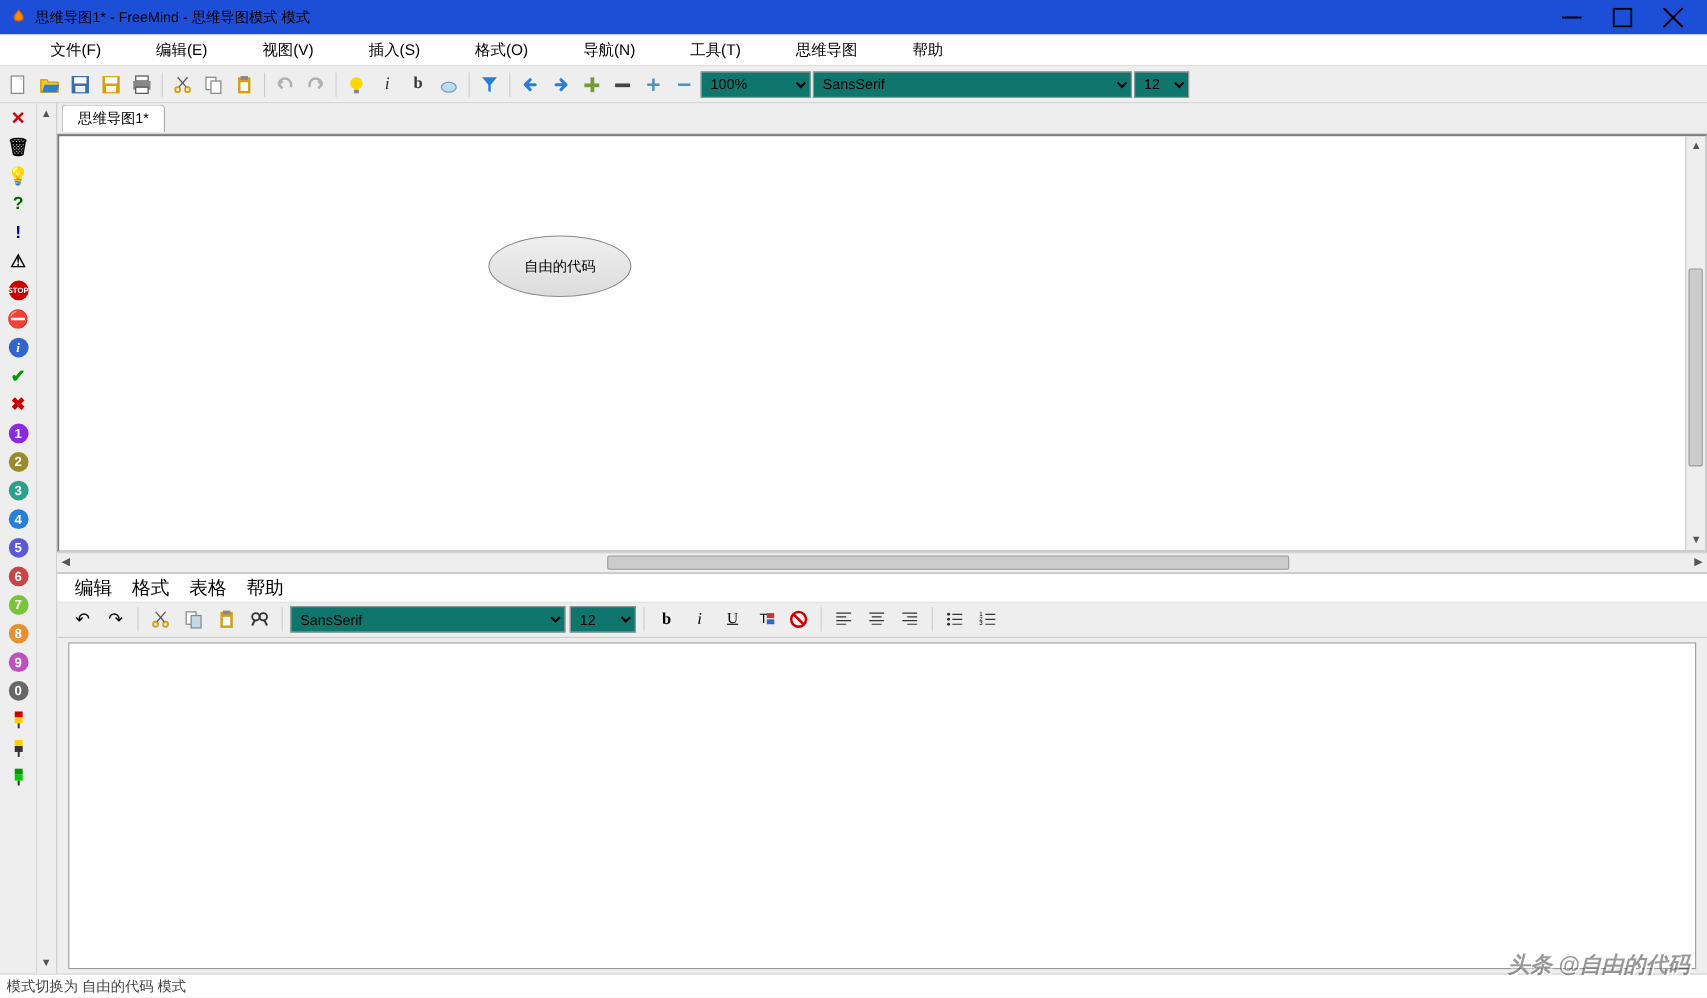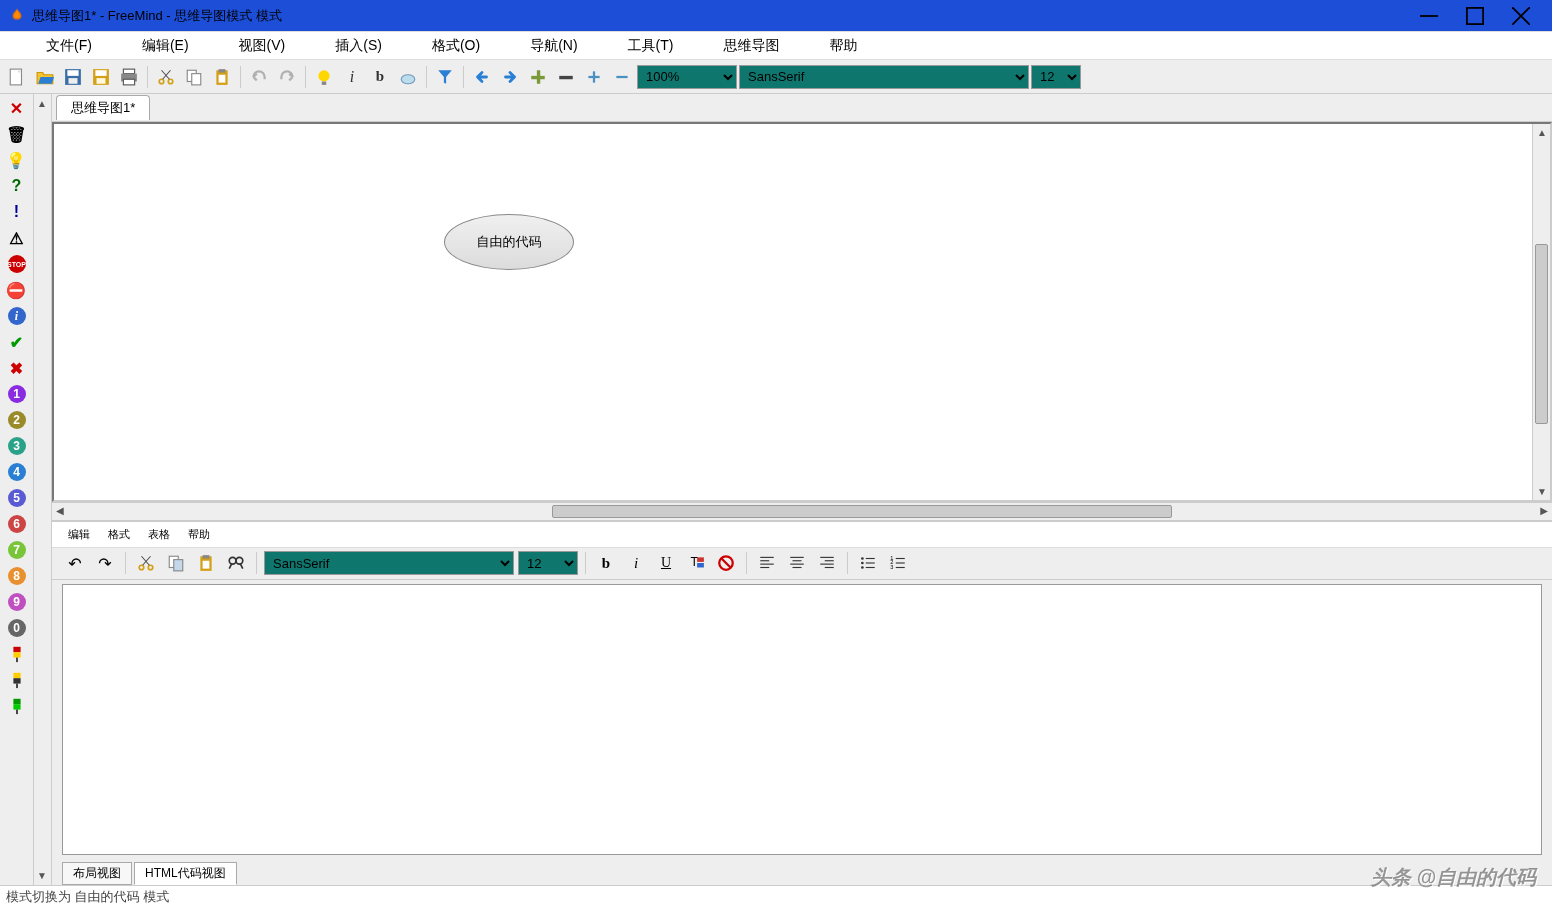--- a/index.html
+++ b/index.html
@@ -40,21 +40,21 @@
 .canvas-scroll-v::after{content:"▼"; position:absolute; bottom:3px; left:4px; font-size:10px;color:#555;}
 .hscroll { height:18px; background:#eee; border-top:1px solid #ccc; position:relative;}
 .hscroll .thumb{position:absolute; top:2px; bottom:2px; left:500px; width:620px; background:#ccc; border:1px solid #999; border-radius:2px;}
 .hscroll::before{content:"◀"; position:absolute; left:4px; top:2px; font-size:10px; color:#555;}
 .hscroll::after{content:"▶"; position:absolute; right:4px; top:2px; font-size:10px; color:#555;}
 
 .root-node { position:absolute; left:390px; top:90px; width:130px; height:56px; border-radius:50%; background:linear-gradient(#f0f0f0,#dcdcdc); border:1px solid #888; display:flex; align-items:center; justify-content:center; font-size:13px; cursor:pointer;}
 
 .editor-pane { flex: 0.9; display:flex; flex-direction:column; border-top:2px solid #ccc; background:#eee; }
 .editor-menubar { height:26px; display:flex; align-items:center; padding:0 10px; gap:6px; background:#fff; border-bottom:1px solid #ddd;}
-.editor-menubar .m {padding:14px 6px; font-size:11px; cursor:pointer;}
+.editor-menubar .m {padding:14px 6px; font-size:17px; cursor:pointer;}
 .editor-toolbar { height:32px; display:flex; align-items:center; padding:0 10px; gap:4px; background:#eee; border-bottom:1px solid #ccc;}
 .editor-toolbar .tb-btn { width:26px; height:26px;}
 .editor-toolbar .efont { width:250px; }
 .editor-toolbar .esize { width:60px; }
 .editor-body { flex:1; background:#fff; margin:4px 10px; border:1px solid #999; }
 .editor-tabs { height:26px; display:flex; align-items:flex-end; padding-left:10px; gap:2px;}
 .editor-tab { padding: 2px 10px; background:#f7f7f7; border:1px solid #aaa; font-size:12px; cursor:pointer;}
 .editor-tab.active { background:#fff; border-bottom-color:#fff;}
 
 .statusbar { height:22px; background:#fff; border-top:1px solid #ccc; display:flex; align-items:center; padding:0 6px; font-size:13px; color:#444;}
@@ -424,24 +424,20 @@
               <text x="1" y="5" font-size="5">1</text>
               <line x1="6" y1="4" x2="14" y2="4" stroke="#333"></line>
               <text x="1" y="9" font-size="5">2</text>
               <line x1="6" y1="8" x2="14" y2="8" stroke="#333"></line>
               <text x="1" y="13" font-size="5">3</text>
               <line x1="6" y1="12" x2="14" y2="12" stroke="#333"></line>
             </svg>
           </div>
       </div>
       <div class="editor-body"></div>
-      <div class="editor-tabs">
-        <div class="editor-tab">布局视图</div>
-        <div class="editor-tab active">HTML代码视图</div>
-      </div>
     </div>
   </div>
 </div>
 
 <div class="statusbar">
   <span>模式切换为 自由的代码 模式</span>
 </div>
 
 <div class="watermark">头条 @自由的代码</div>
 

